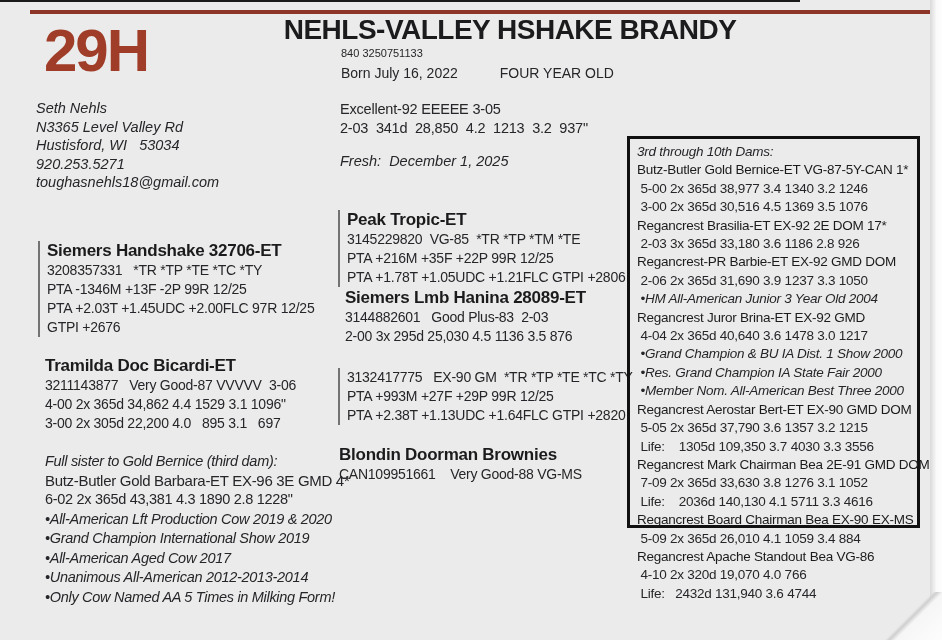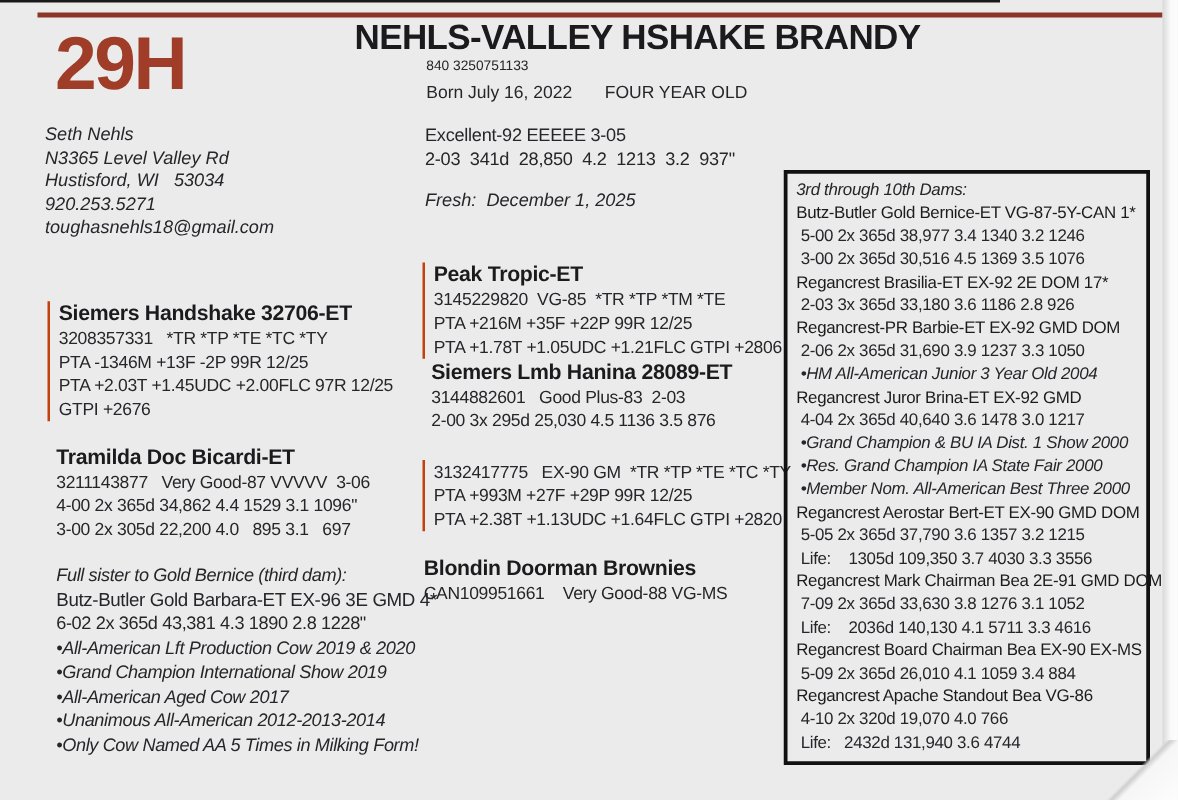--- a/index.html
+++ b/index.html
@@ -19,48 +19,48 @@
     background:linear-gradient(to right,#d9d9d9 0,#fafafa 55%,#fdfdfd 100%);}
   .curl{position:absolute;right:0;bottom:0;width:58px;height:48px;
     background:linear-gradient(135deg,rgba(0,0,0,0) 46%,#cfcfcf 50%,#f6f6f6 56%,#fdfdfd 100%);}
 
   .lot{position:absolute;left:44px;top:16px;font-size:60px;font-weight:bold;
     letter-spacing:-2px;color:var(--lot);}
   .title{position:absolute;left:250px;top:14px;width:520px;text-align:center;
     font-size:28px;font-weight:bold;letter-spacing:-0.5px;color:var(--head-ink);white-space:pre;}
   .reg{position:absolute;left:341px;top:47px;font-size:11px;white-space:pre;}
   .born-line{position:absolute;left:341px;top:65px;font-size:14px;white-space:pre;}
-  .born-line .age{margin-left:26px;}
+  .born-line .age{margin-left:42px;}
 
   .contact{position:absolute;left:36px;top:99px;font-size:14.5px;font-style:italic;}
   .contact .line{line-height:18.6px;white-space:pre;}
 
   .classif{position:absolute;left:340px;top:101px;font-size:14.5px;white-space:pre;letter-spacing:-0.2px;}
   .record-top{position:absolute;left:340px;top:120px;font-size:14.5px;white-space:pre;letter-spacing:-0.2px;}
   .fresh{position:absolute;left:340px;top:153px;font-size:14.5px;font-style:italic;white-space:pre;}
 
   .ped{position:absolute;letter-spacing:-0.25px;}
   .ped .head{font-size:17px;font-weight:bold;line-height:20px;color:var(--head-ink);white-space:pre;}
   .ped .line{font-size:14px;line-height:19px;white-space:pre;}
-  .bracket{border-left:2px solid #c2410c;padding-left:7px;}
+  .bracket{border-left:2px solid #737373;padding-left:7px;}
 
   .blk-sire{left:38px;top:241px;}
   .blk-dam{left:45px;top:356px;}
   .blk-sisire{left:338px;top:210px;}
   .blk-sidam{left:345px;top:288px;}
   .blk-dasire{left:338px;top:368px;}
   .blk-dadam{left:339px;top:445px;}
 
   .sister{position:absolute;left:45px;top:452px;letter-spacing:-0.3px;}
   .sister .s-head{font-size:14.5px;font-style:italic;line-height:19px;white-space:pre;}
   .sister .s-name{font-size:15px;line-height:19px;white-space:pre;}
   .sister .s-rec{font-size:14.5px;line-height:19.5px;white-space:pre;}
   .sister .line{font-size:14.5px;font-style:italic;line-height:19.5px;white-space:pre;}
 
-  .damsbox{position:absolute;left:627px;top:136px;width:293px;height:476px;
+  .damsbox{position:absolute;left:627px;top:136px;width:293px;height:392px;
     border:3px solid #111;padding:4px 7px;letter-spacing:-0.25px;}
   .damsbox .line{font-size:13.5px;line-height:18.4px;white-space:pre;}
   .damsbox .head{font-style:italic;}
   .damsbox .name{color:var(--head-ink);}
   .damsbox .award{font-style:italic;}
 </style>
 </head>
 <body>
 
 <div class="page">

